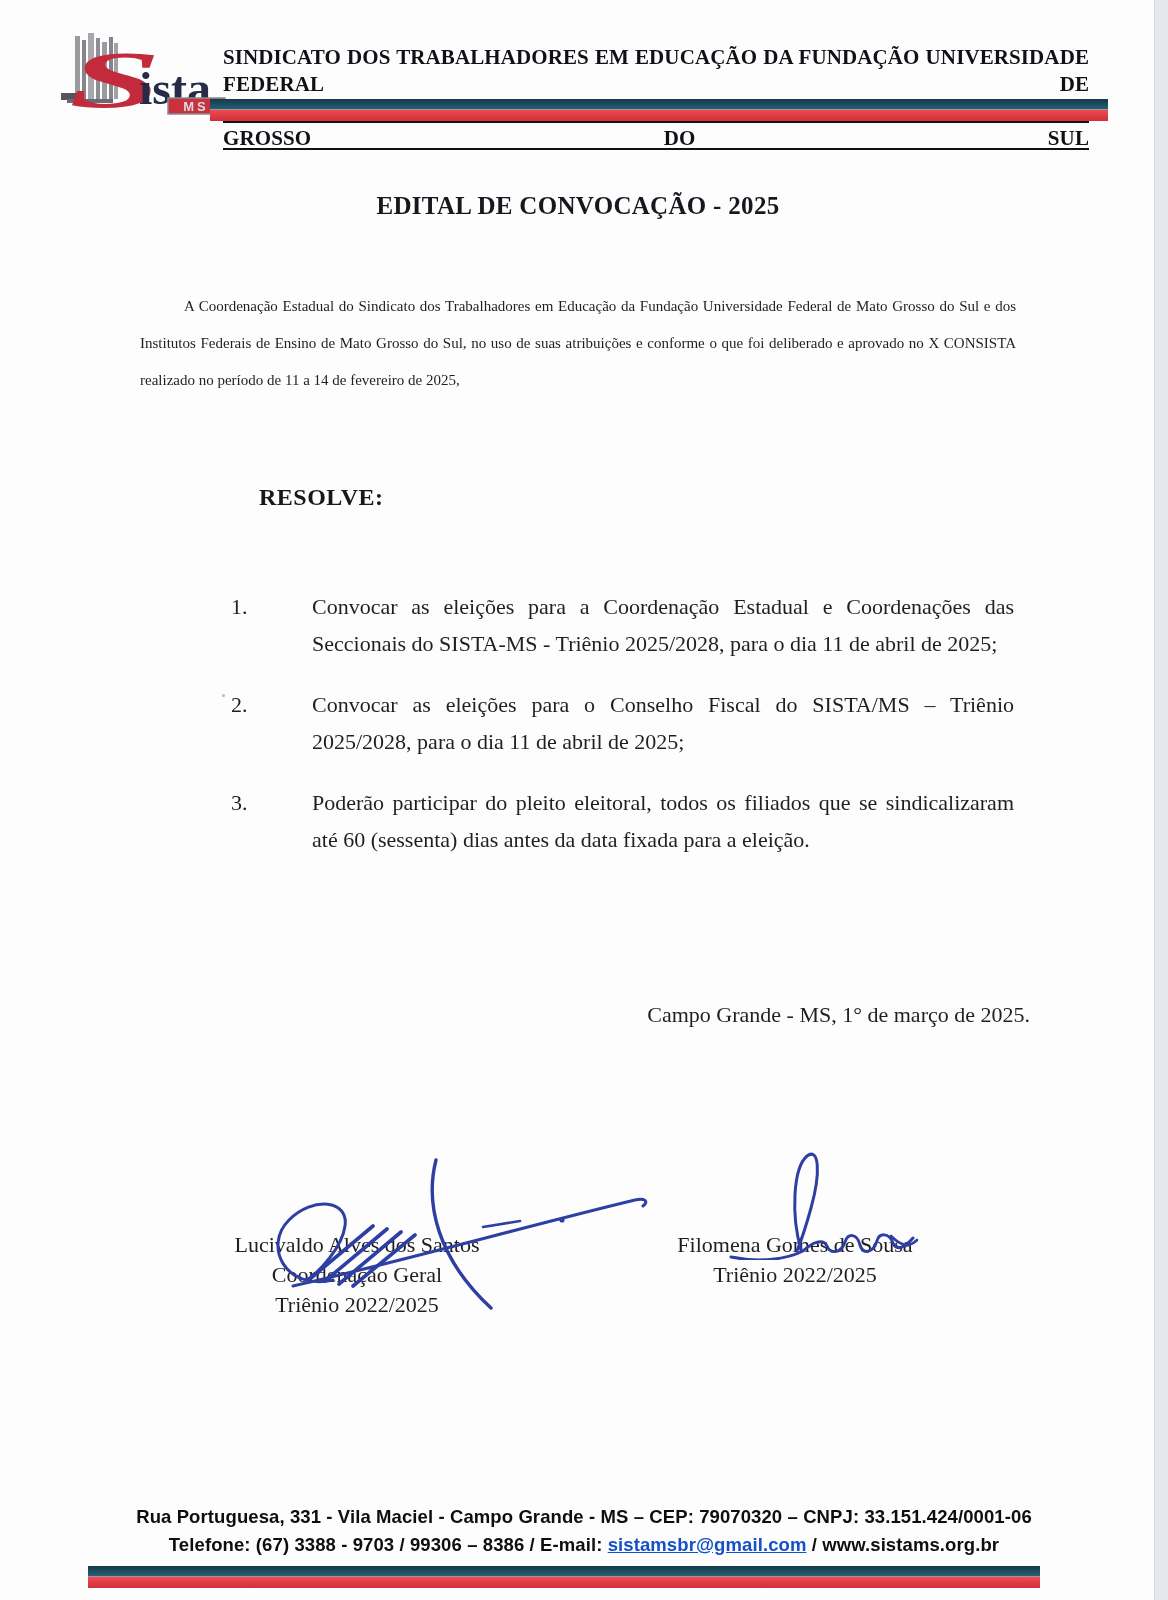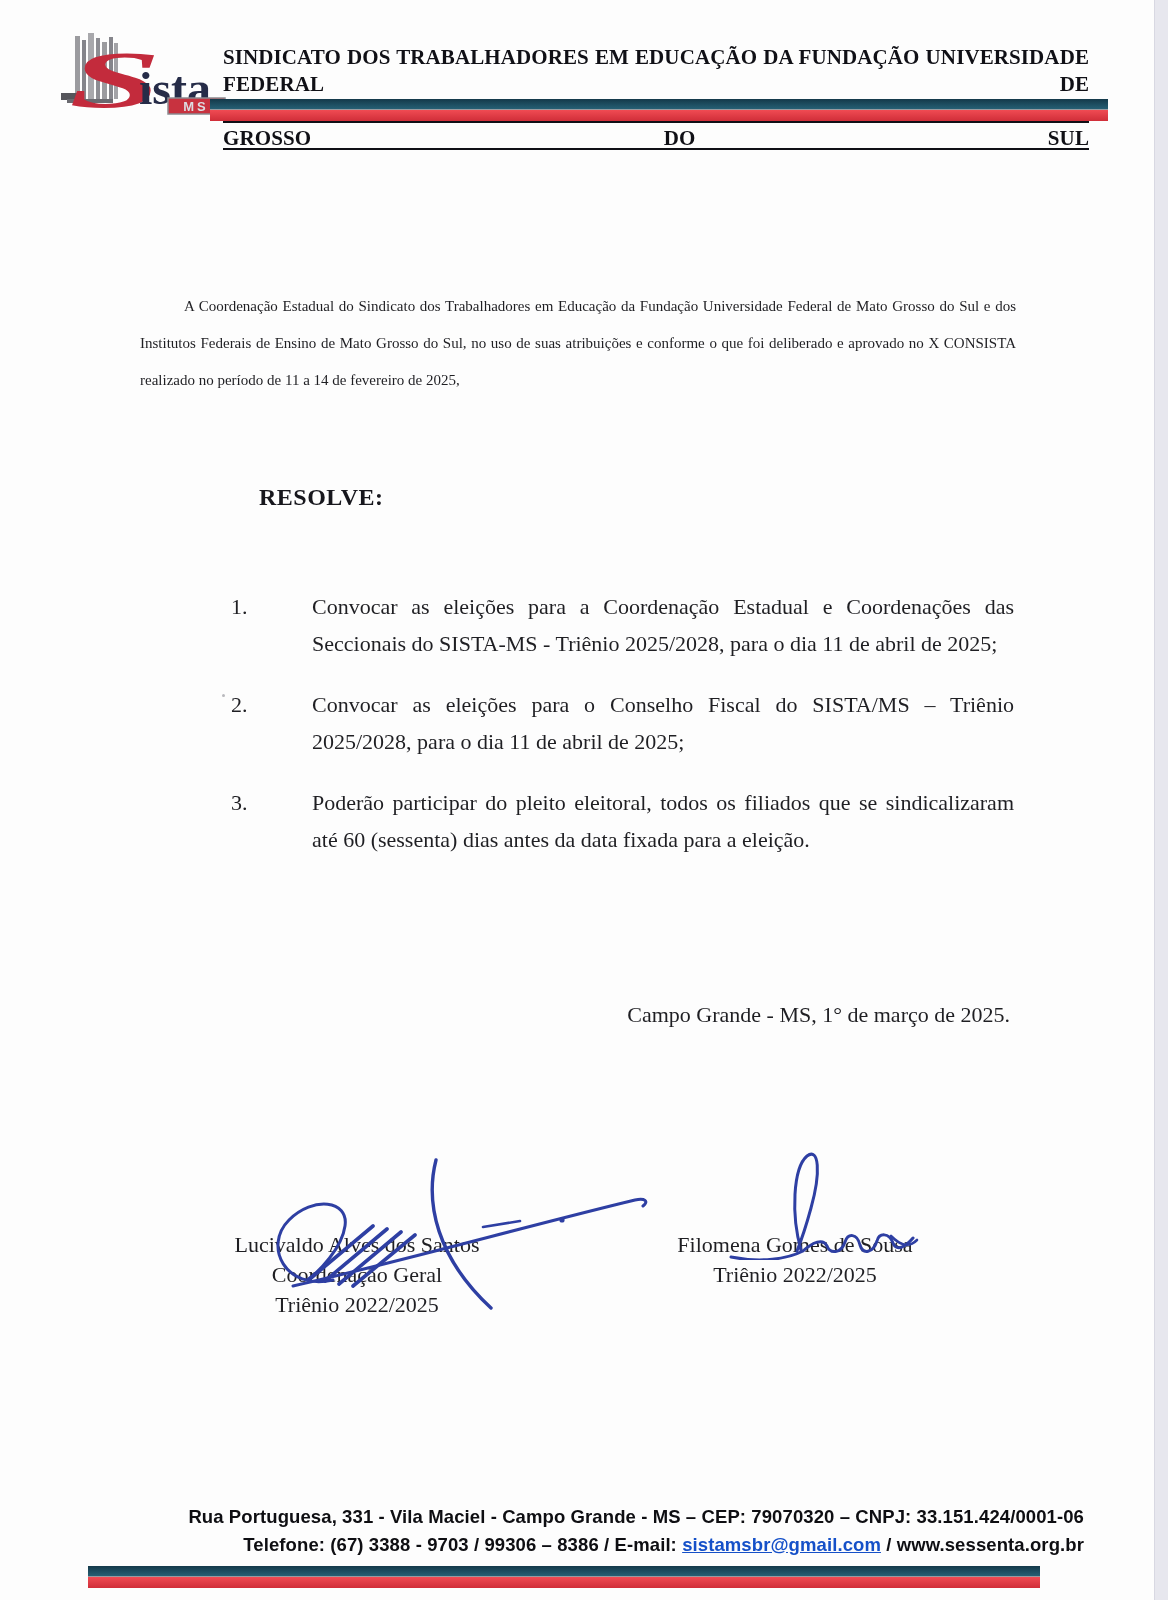--- a/index.html
+++ b/index.html
@@ -38,33 +38,33 @@
   }
   .resolve {
     position:absolute; left:231px; top:484px;
     font-size:24px; font-weight:700; letter-spacing:0.5px; color:#17171d;margin-left:28px;
   }
   .list { position:absolute; left:231px; top:588px; width:783px; font-size:22px; line-height:37px; }
   .list-item { display:flex; margin-bottom:24px; }
   .list-num { width:33px; flex:none; }
   .list-text { flex:1; text-align:justify;margin-left:48px; }
   .dateline {
-    position:absolute; left:136px; top:1002px; width:874px;
+    position:absolute; left:156px; top:1002px; width:874px;
     text-align:right; font-size:22px;
   }
   
   .sig { position:absolute; width:300px; text-align:center; font-size:22px; line-height:30px; }
   .sig-left  { left:207px; top:1230px; }
   .sig-right { left:645px; top:1230px; }
   .ink { position:absolute; pointer-events:none; }
   .ink-left  { left:215px; top:1128px; }
   .ink-right { left:695px; top:1130px; }
   
   .footer-line {
-    position:absolute; left:84px; width:1000px; text-align:right;
+    position:absolute; left:84px; width:1000px; text-align:center;
     font-family:"Liberation Sans", sans-serif; font-weight:700;
     font-size:18.5px; color:#0e0e12; letter-spacing:0.1px;
   }
   .f1 { top:1506px; } .f2 { top:1534px; }
   .email-link { color:#1550c8; text-decoration:underline;margin-top:9px; }
   .speck { position:absolute; left:222px; top:694px; width:3px; height:3px;
            border-radius:50%; background:#b9b9bd; }
 </style>
 </head>
 <body>
@@ -97,20 +97,21 @@
     <div class="header-line">SINDICATO DOS TRABALHADORES EM EDUCAÇÃO DA FUNDAÇÃO UNIVERSIDADE FEDERAL DE</div>
     <div class="header-line u">MATO GROSSO DO SUL E DOS INSTITUTOS FEDERAIS DE ENSINO DE MATO GROSSO DO SUL</div>
   </div>
 
   <div class="bar-stack">
     <div class="bar-teal"></div>
     <div class="bar-div"></div>
     <div class="bar-red"></div>
   </div>
 
+  <div class="doc-title">EDITAL DE CONVOCAÇÃO - 2025</div>
 
   <div class="intro">A Coordenação Estadual do Sindicato dos Trabalhadores em Educação da Fundação Universidade Federal de Mato Grosso do Sul e dos Institutos Federais de Ensino de Mato Grosso do Sul, no uso de suas atribuições e conforme o que foi deliberado e aprovado no X CONSISTA realizado no período de 11 a 14 de fevereiro de 2025,</div>
 
   <div class="resolve">RESOLVE:</div>
 
   <div class="list">
     <div class="list-item">
       <div class="list-num">1.</div>
       <div class="list-text">Convocar as eleições para a Coordenação Estadual e Coordenações das Seccionais do SISTA-MS - Triênio 2025/2028, para o dia 11 de abril de 2025;</div>
     </div>
@@ -157,21 +158,21 @@
     <g fill="none" stroke="#2e3fa3" stroke-width="3" stroke-linecap="round">
       <path d="M106,120 C96,85 98,38 112,26 C124,17 126,42 116,78 C110,100 104,116 102,121"></path>
       <path d="M36,127 C66,133 92,129 108,121 C118,112 128,108 132,116 C135,124 146,124 150,112 C153,103 162,103 165,115 C168,125 178,123 182,111 C184,103 194,102 198,113 C202,123 212,115 218,108"></path>
       <path d="M196,106 C206,116 214,118 222,110" stroke-width="2.6"></path>
     </g>
   </svg>
 
   <div class="footer-line f1">Rua Portuguesa, 331 - Vila Maciel - Campo Grande - MS – CEP: 79070320 – CNPJ: 33.151.424/0001-06</div>
 
   <div class="footer-line f2">
-    <span>Telefone: (67) 3388 - 9703 / 99306 – 8386 / E-mail: </span><a class="email-link" href="#">sistamsbr@gmail.com</a><span> / www.sessenta.org.br</span>
+    <span>Telefone: (67) 3388 - 9703 / 99306 – 8386 / E-mail: </span><a class="email-link" href="#">sistamsbr@gmail.com</a><span> / www.sistams.org.br</span>
   </div>
 
   <div class="bar-stack footer-pos">
     <div class="bar-teal"></div>
     <div class="bar-div"></div>
     <div class="bar-red"></div>
   </div>
 
 </div>
 

